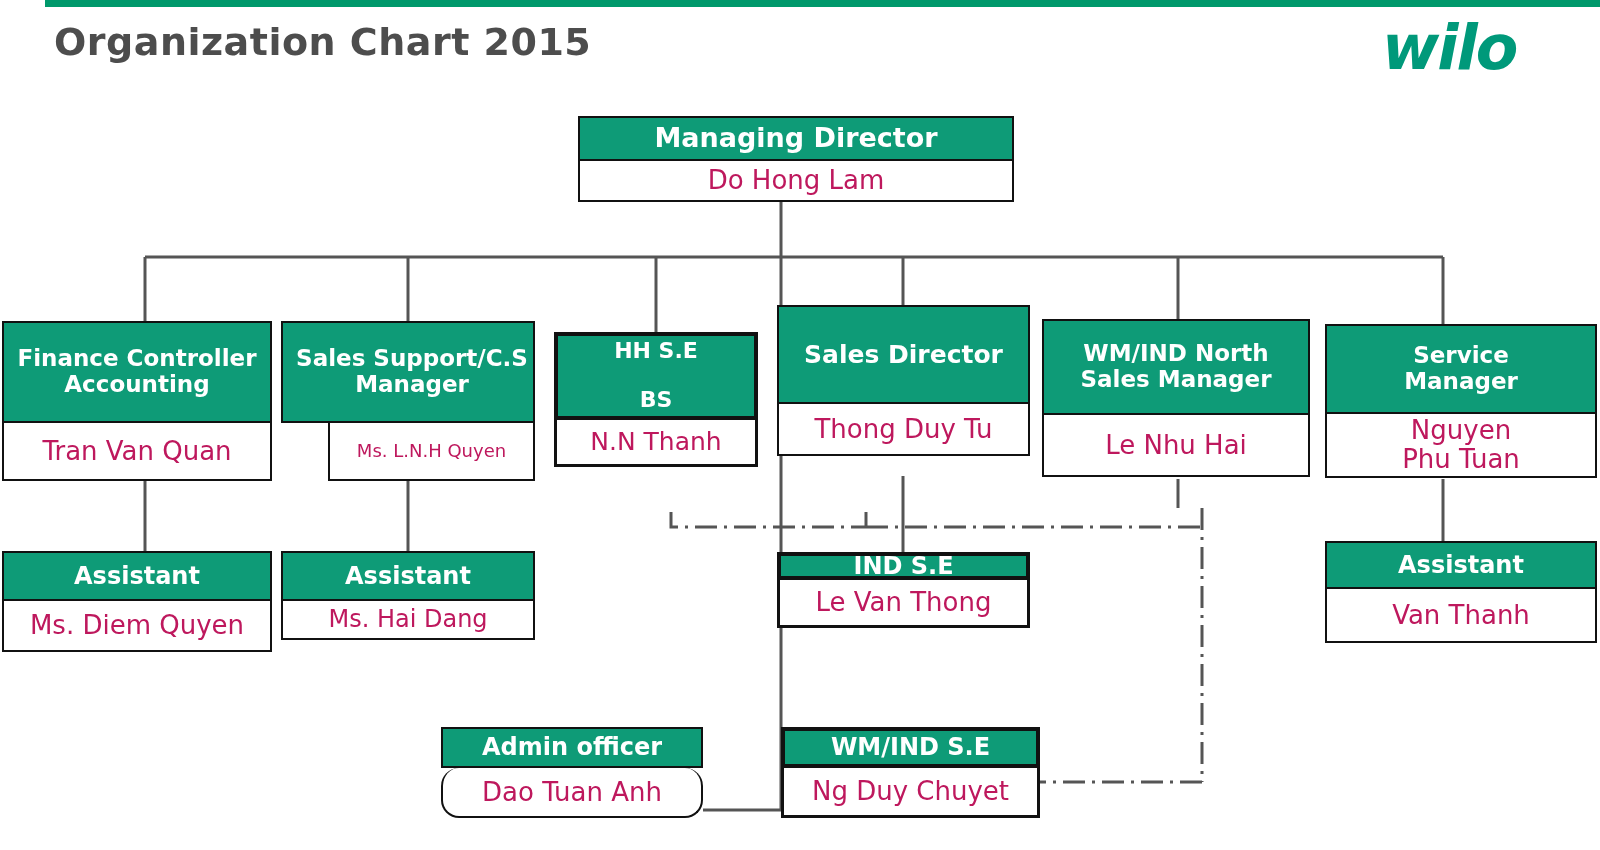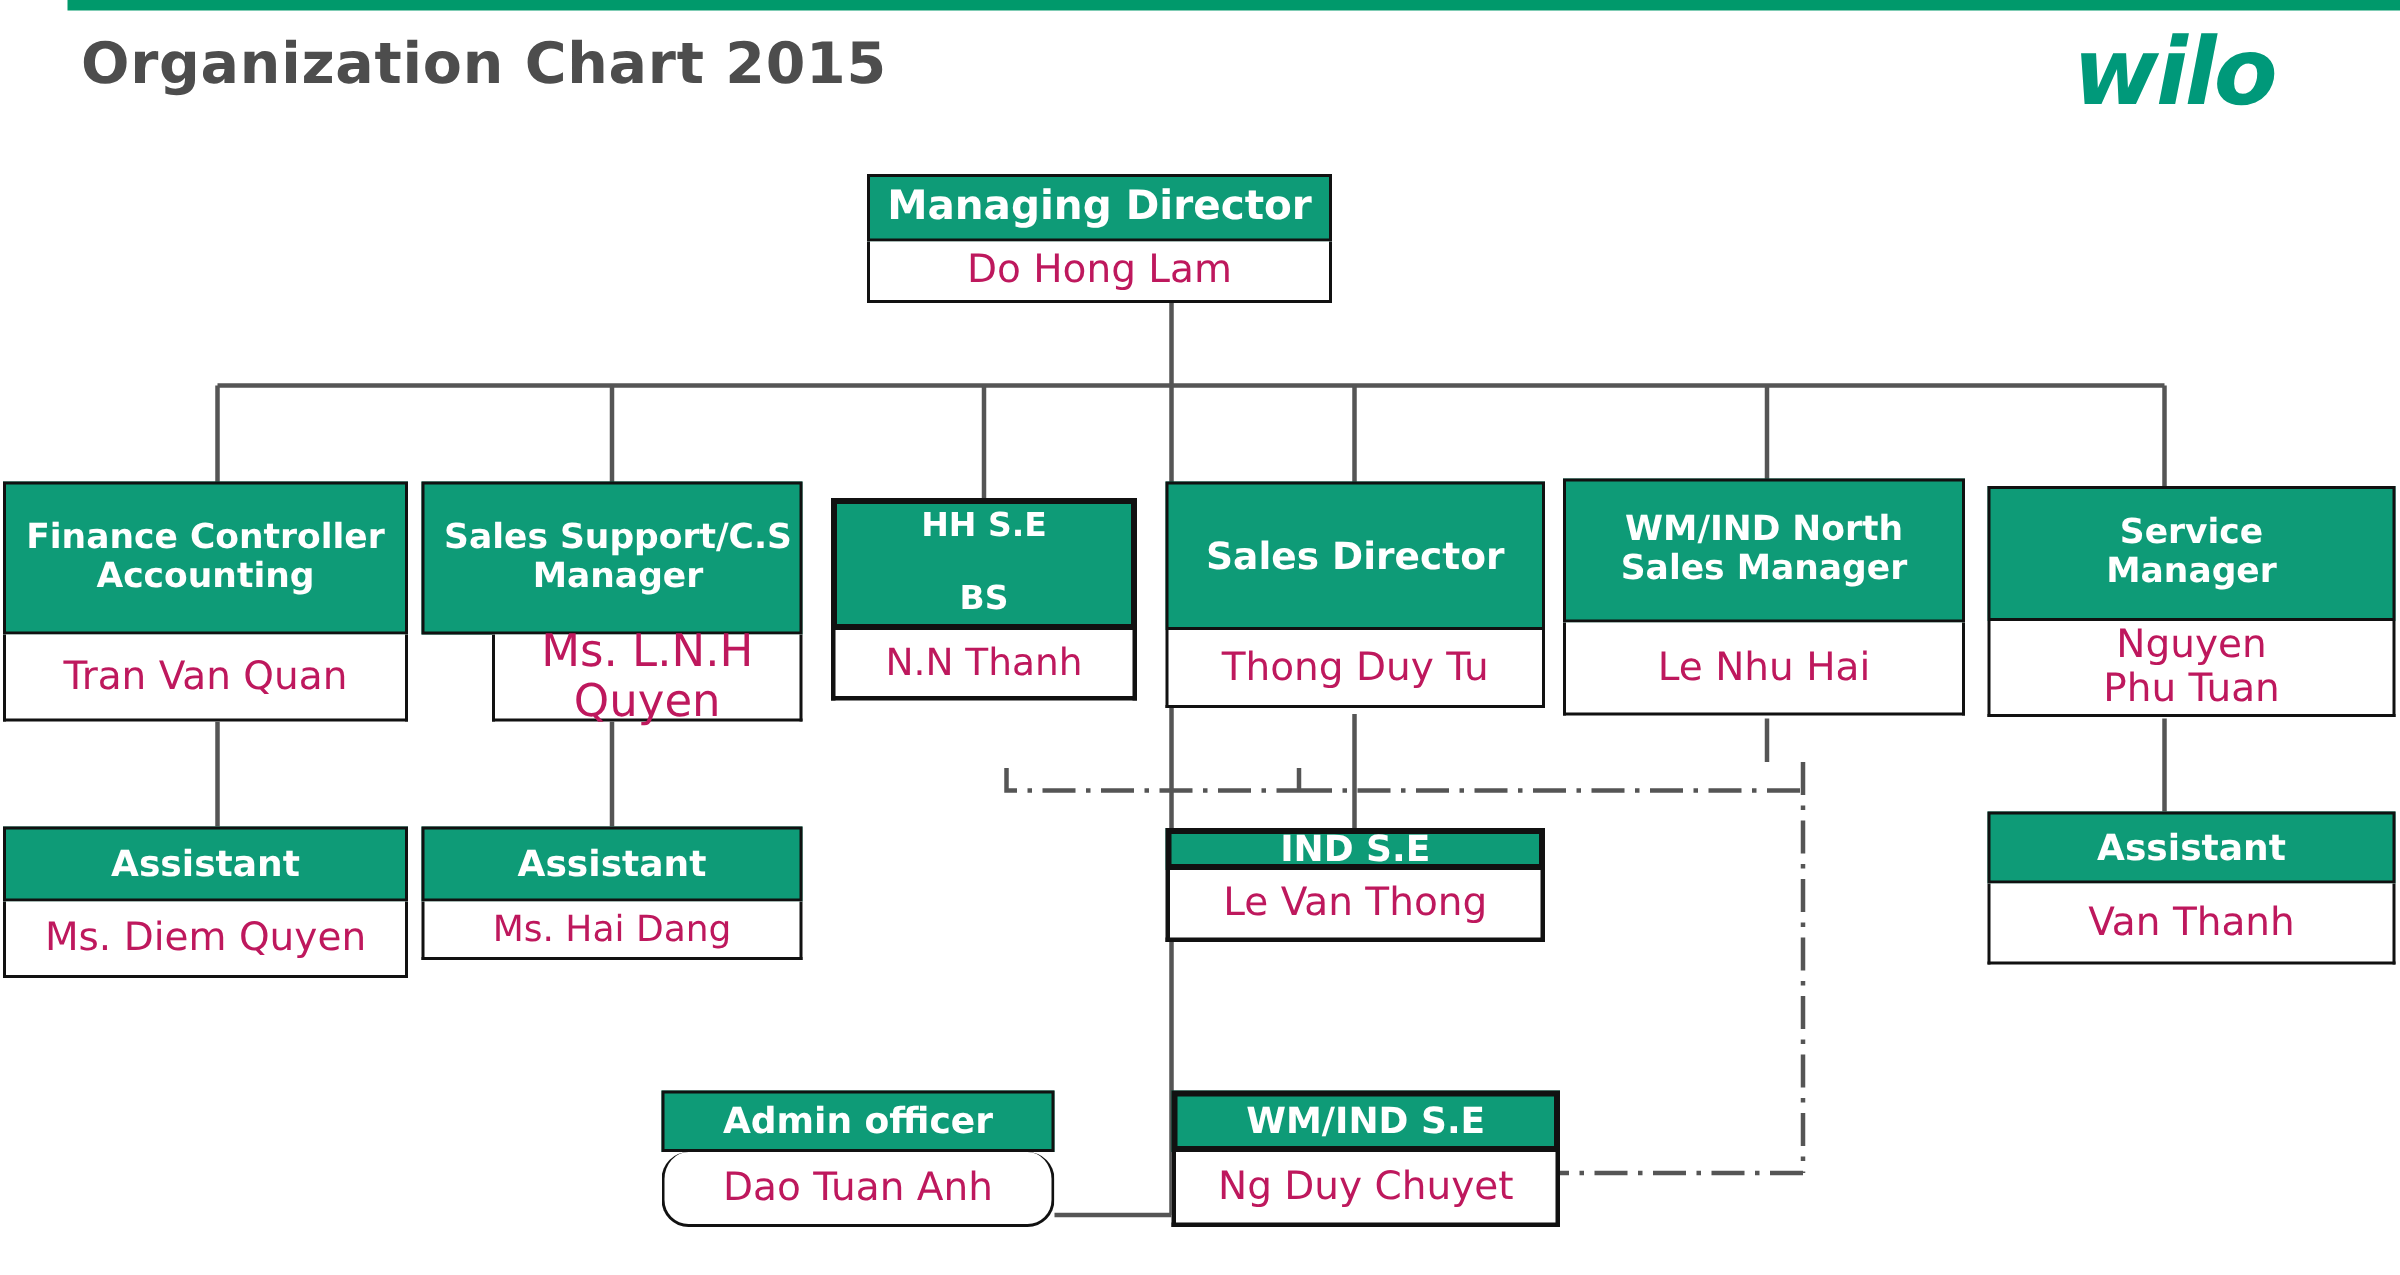--- a/index.html
+++ b/index.html
@@ -102,45 +102,45 @@
 
     <g stroke="#555555" stroke-width="3" fill="none" stroke-dasharray="22,7,3,7" stroke-linecap="butt">
       <path d="M671,512 L671,527 L866,527"></path>
       <path d="M866,512 L866,527"></path>
       <path d="M866,527 L1202,527"></path>
       <path d="M1202,508 L1202,782"></path>
       <path d="M1202,782 L1040,782"></path>
     </g>
   </svg>
 
-  <div class="node" style="left:578px;top:116px;width:310px;">
+  <div class="node" style="left:578px;top:116px;width:436px;">
     <div class="hdr" style="height:45px;font-size:27px;">Managing Director</div>
     <div class="body" style="height:41px;font-size:26px;">Do Hong Lam</div>
   </div>
 
   <div class="node" style="left:2px;top:321px;width:270px;">
     <div class="hdr" style="height:102px;font-size:23px;white-space:pre-line;">Finance Controller
 Accounting</div>
     <div class="body" style="height:58px;font-size:26px;">Tran Van Quan</div>
   </div>
 
   <div class="node" style="left:281px;top:321px;width:254px;">
     <div class="hdr" style="height:102px;font-size:23px;white-space:pre-line;padding-left:12px;">Sales Support/C.S
 Manager</div>
-    <div class="body" style="height:58px;font-size:30px;margin-left:47px;">Ms. L.N.H Quyen</div>
+    <div class="body" style="height:58px;font-size:18px;margin-left:47px;">Ms. L.N.H Quyen</div>
   </div>
 
   <div class="node thick" style="left:554px;top:332px;width:204px;">
     <div class="hdr" style="height:88px;font-size:22px;white-space:pre-line;">HH S.E
 
 BS</div>
     <div class="body" style="height:47px;font-size:25px;">N.N Thanh</div>
   </div>
 
-  <div class="node" style="left:777px;top:321px;width:253px;">
+  <div class="node" style="left:777px;top:305px;width:253px;">
     <div class="hdr" style="height:99px;font-size:25px;">Sales Director</div>
     <div class="body" style="height:52px;font-size:26px;">Thong Duy Tu</div>
   </div>
 
   <div class="node" style="left:1042px;top:319px;width:268px;">
     <div class="hdr" style="height:96px;font-size:23px;white-space:pre-line;">WM/IND North
 Sales  Manager</div>
     <div class="body" style="height:62px;font-size:26px;">Le Nhu Hai</div>
   </div>
 

